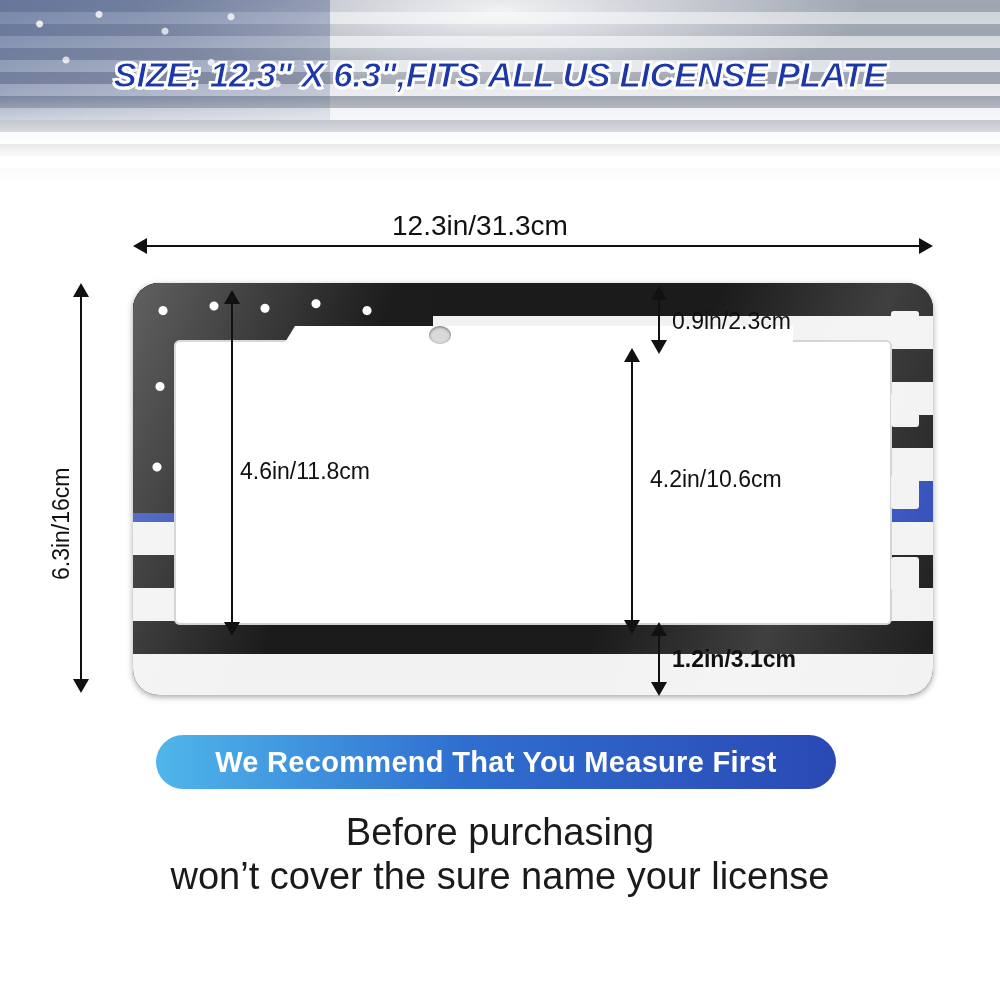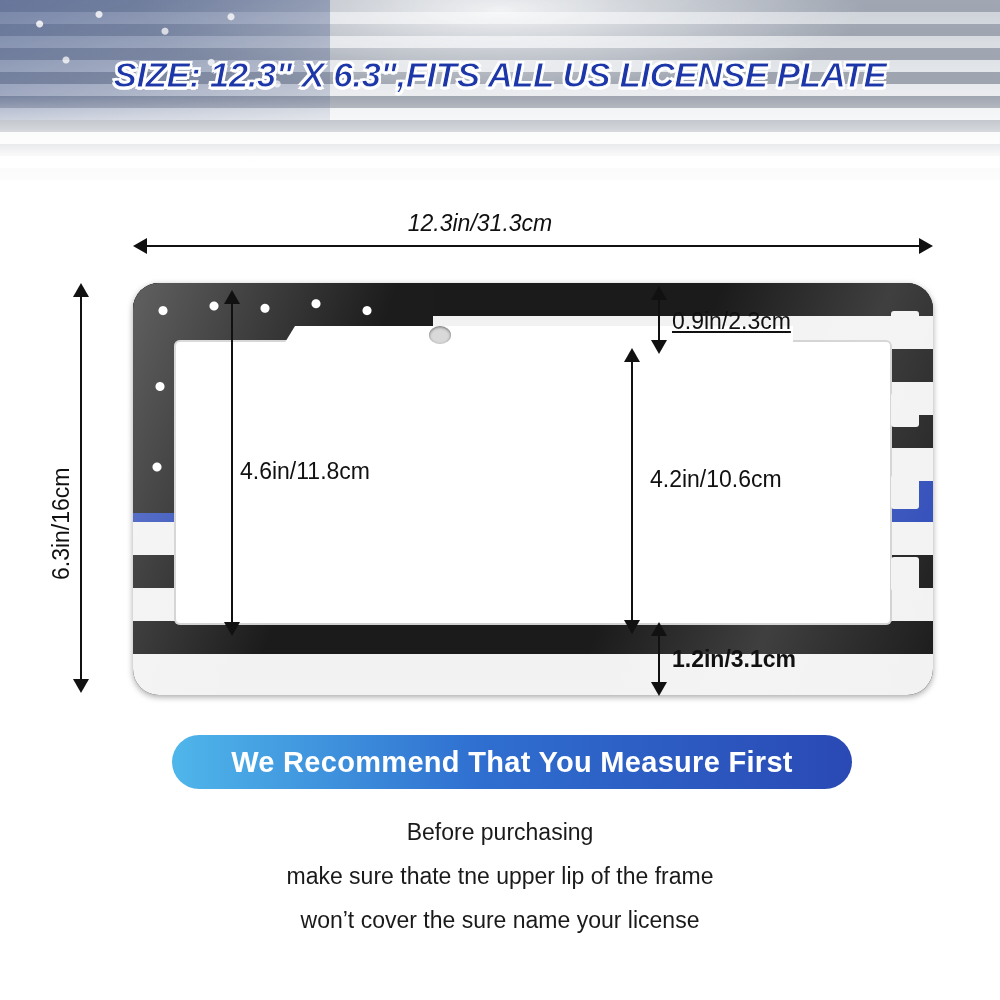--- a/index.html
+++ b/index.html
@@ -86,23 +86,22 @@
     left: 0; top: 190px;
     width: 1000px; height: 530px;
   }
 
   
   .dim-top-label {
     position: absolute;
     left: 330px; top: 210px;
     width: 300px;
     text-align: center;
-    font-size: 23px;
+    font-size: 28px;
     color: #111;
-    font-style: italic;
   }
   .arrow-line-h {
     position: absolute;
     height: 2px;
     background: #111;
   }
   .arrow-line-v {
     position: absolute;
     width: 2px;
     background: #111;
@@ -214,21 +213,21 @@
   .dim-text {
     position: absolute;
     font-size: 23px;
     color: #111;
     white-space: nowrap;
   }
 
   
   .pill {
     position: absolute;
-    left: 172px; top: 735px;
+    left: 156px; top: 735px;
     width: 680px; height: 54px;
     border-radius: 27px;
     background: linear-gradient(90deg, #4fb6ea 0%, #2f6fd0 45%, #2a49b4 100%);
     display: flex;
     align-items: center;
     justify-content: center;
   }
   .pill-text {
     font-family: "Liberation Sans", sans-serif;
     font-weight: bold;
@@ -238,21 +237,21 @@
     white-space: nowrap;
   }
 
   
   .copy {
     position: absolute;
     left: 0; top: 810px;
     width: 1000px;
     text-align: center;
     color: #1a1a1a;
-    font-size: 23px;
+    font-size: 38px;
     line-height: 44px;
   }
 </style>
 </head>
 <body>
 
 <div id="page">
 
   <div class="banner">
     <div class="banner-flag"></div>
@@ -292,32 +291,31 @@
     <div class="dim-text" style="left:240px; top:268px;">4.6in/11.8cm</div>
 
     <div class="arrow-line-v" style="left:631px; top:172px; height:258px;"></div>
     <div class="av-up" style="left:624px; top:158px;"></div>
     <div class="av-down" style="left:624px; top:430px;"></div>
     <div class="dim-text" style="left:650px; top:276px;">4.2in/10.6cm</div>
 
     <div class="arrow-line-v" style="left:658px; top:108px; height:44px;"></div>
     <div class="av-up" style="left:651px; top:96px;"></div>
     <div class="av-down" style="left:651px; top:150px;"></div>
-    <div class="dim-text" style="left:672px; top:118px;text-decoration:underline;">0.9in/2.3cm</div>
+    <div class="dim-text" style="left:672px; top:118px;">0.9in/2.3cm</div>
 
     <div class="arrow-line-v" style="left:658px; top:444px; height:50px;"></div>
     <div class="av-up" style="left:651px; top:432px;"></div>
     <div class="av-down" style="left:651px; top:492px;"></div>
     <div class="dim-text" style="left:672px; top:456px;font-weight:bold;">1.2in/3.1cm</div>
 
   </div>
 
   <div class="pill">
     <span class="pill-text">We Recommend That You Measure First</span>
   </div>
 
   <div class="copy">
     <div>Before purchasing</div>
-    <div>make sure thate tne upper lip of the frame</div>
     <div>won’t cover the sure name your license</div>
   </div>
 
 </div>
 
 </body></html>

